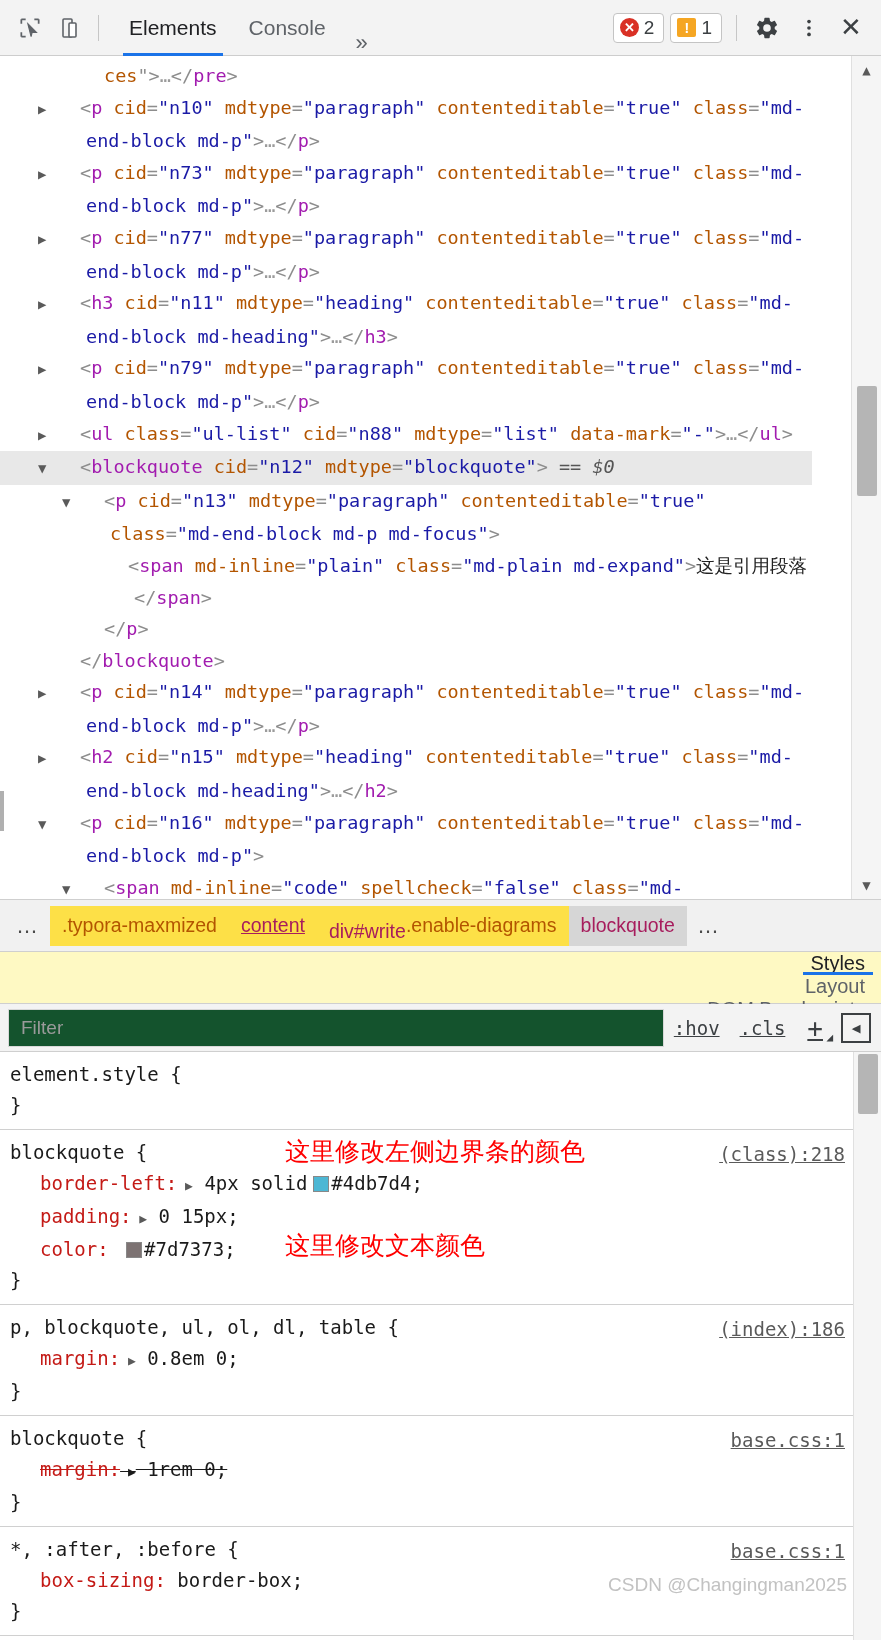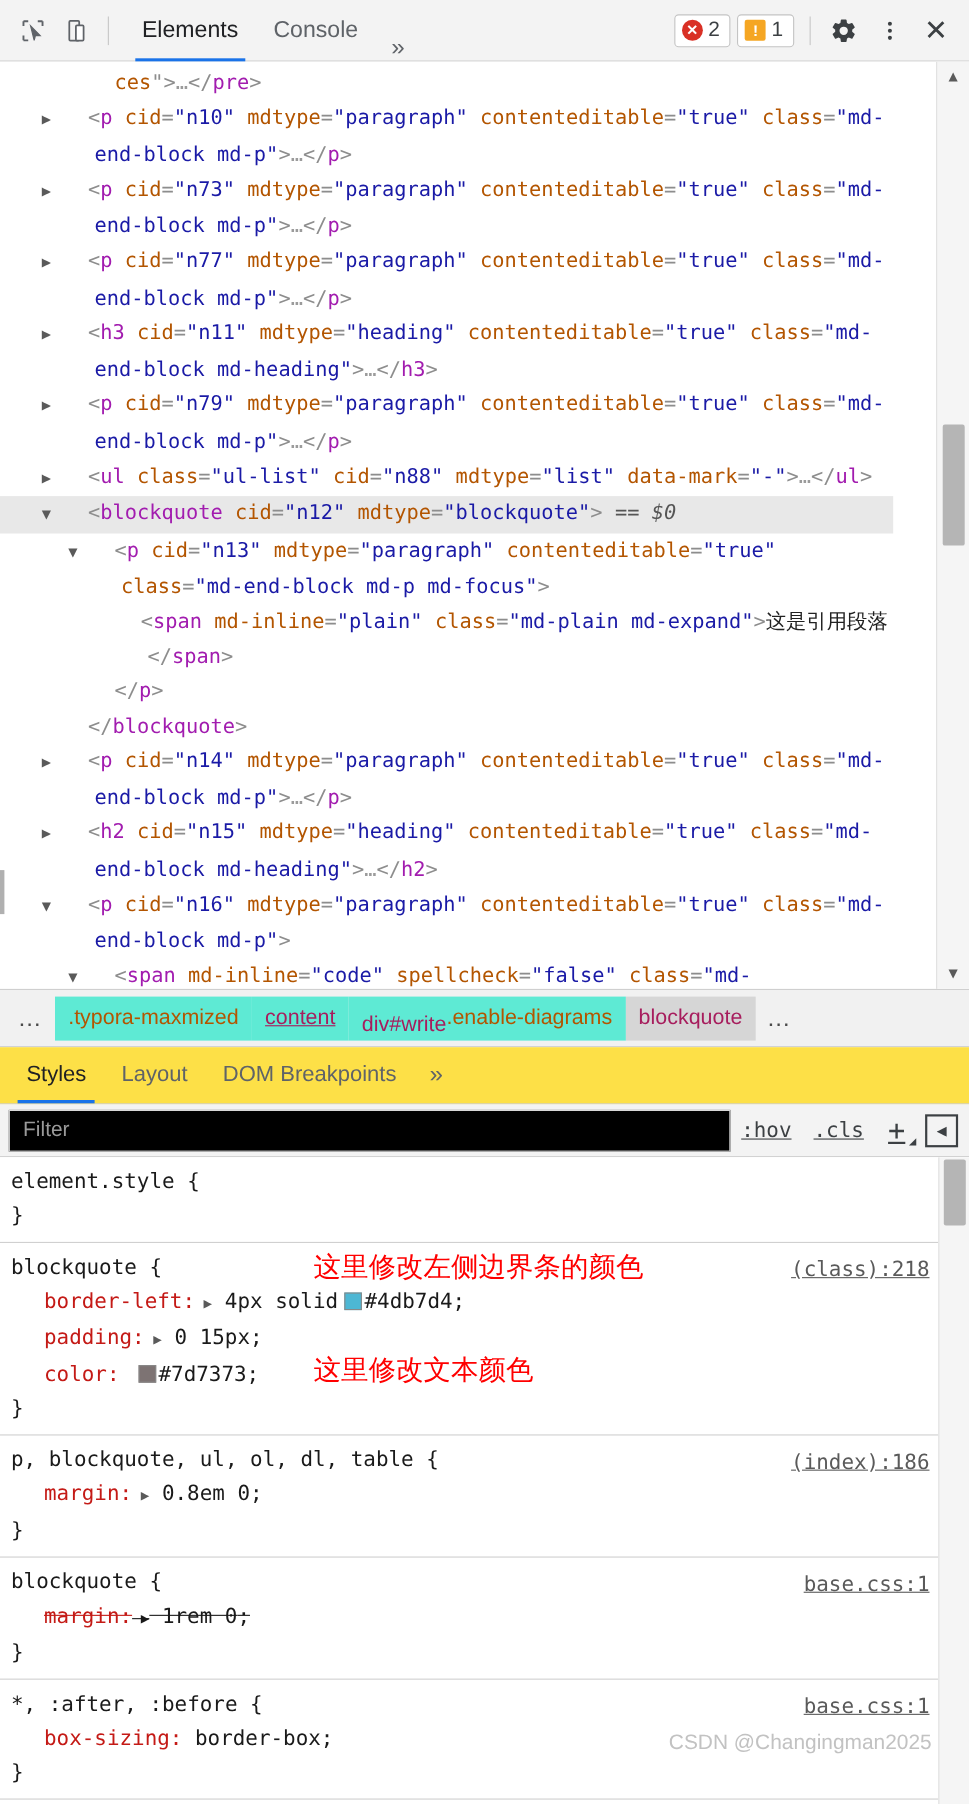--- a/index.html
+++ b/index.html
@@ -152,41 +152,42 @@
     display: flex; align-items: center;
     font-family: "Liberation Sans", sans-serif;
     font-size: 19.5px;
     border-bottom: 1px solid #cfcfcf;
     padding: 0 6px;
     overflow: hidden;
   }
   .crumb {
     padding: 6px 12px;
     white-space: nowrap;
-    background: #5eead4;
+    background: #fde047;
     height: 40px;
     display: flex; align-items: center;
   }
   .crumb.c-orange { color: #b35500; }
   .crumb.c-purple { color: #a71d5d; text-decoration: underline; }
   .crumb.c-mixed .p1 { color: #a71d5d; margin-top: 12px; }
   .crumb.c-mixed .p2 { color: #b35500; }
   .crumb.sel { background: #d6d6d6; color: #a71d5d; }
   .crumb-dots {
     padding: 0 10px; color: #4a4a4a; font-size: 22px; letter-spacing: 2px;
     display:flex; align-items:center; height:40px;
   }
 
   
   .stabs {
     height: 52px;
-    background: #fde047;
+    background: #fef9c3;
     display: flex; align-items: flex-end;
     border-bottom: 1px solid #cfcfcf;
     padding-left: 8px;
+    flex-direction: column;
   }
   .stab {
     font-family: "Liberation Sans", sans-serif;
     font-size: 20px;
     color: #5f6368;
     height: 52px;
     display: flex; align-items: center;
     padding: 0 16px;
     position: relative;
   }
@@ -206,21 +207,21 @@
     height: 48px;
     background: #f3f3f3;
     display: flex; align-items: center;
     border-bottom: 1px solid #cfcfcf;
     position: relative;
   }
   .filter-input {
     flex: 1;
     margin: 4px 0 4px 8px;
     height: 38px;
-    background: #000000;
+    background: #14532d;
     border: 1px solid #d8d8d8;
     display: flex; align-items: center;
     padding: 0 12px;
     font-family: "Liberation Sans", sans-serif;
     font-size: 19px;
     color: #9a9a9a;
   }
   .fb-btn {
     font-family: "DejaVu Sans Mono", monospace;
     font-size: 19px;

